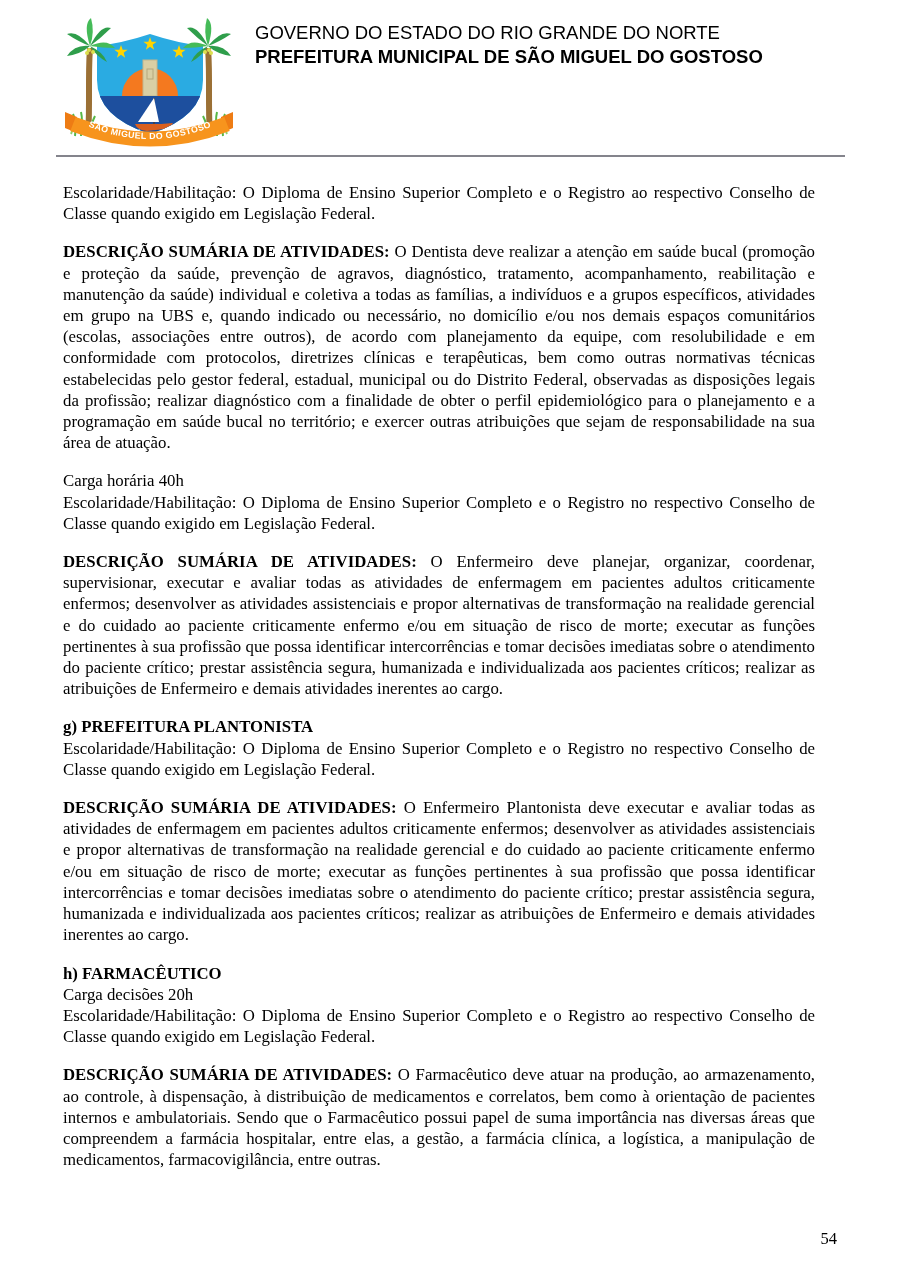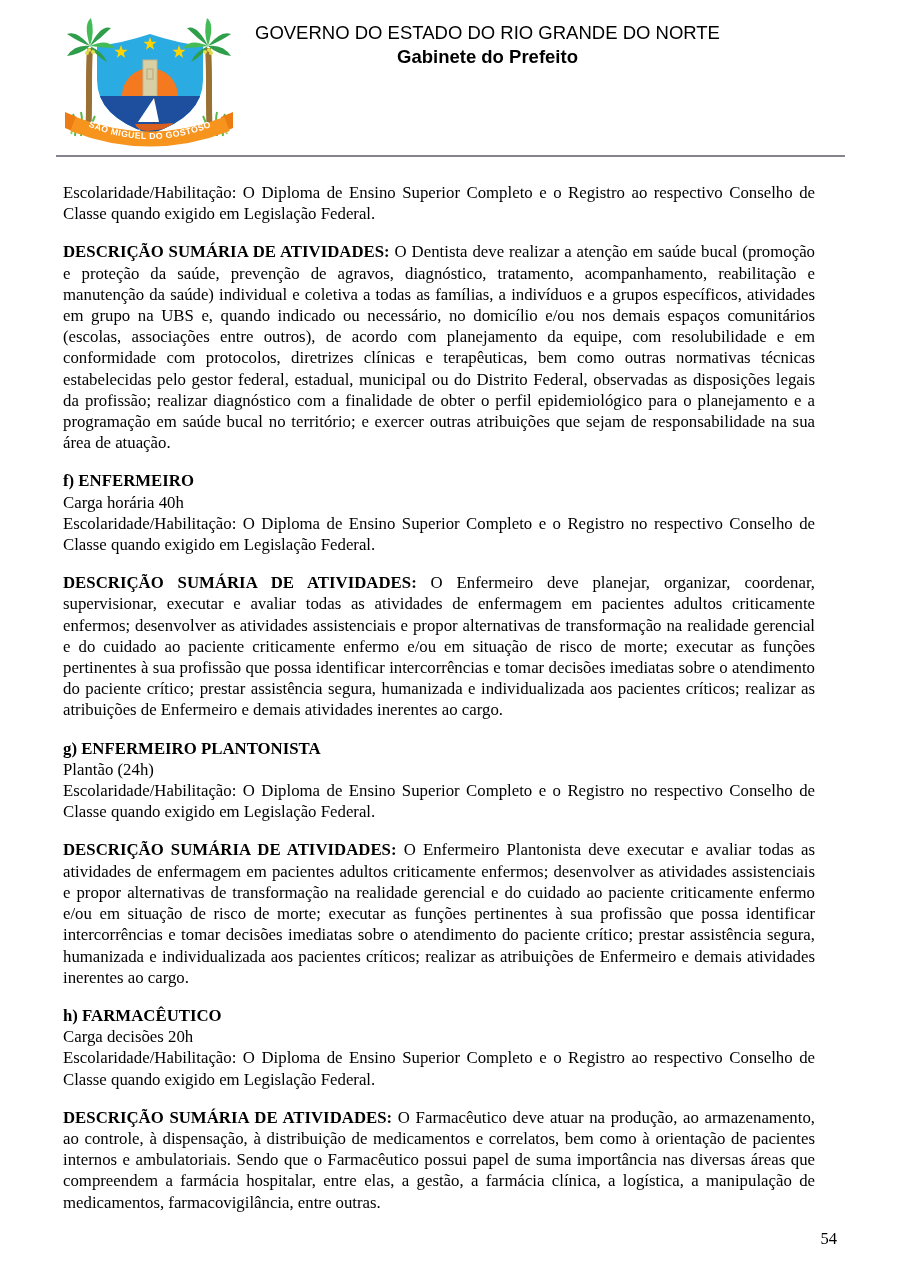--- a/index.html
+++ b/index.html
@@ -1,21 +1,21 @@
 <!DOCTYPE html>
 <html lang="pt"><head>
 <meta charset="utf-8">
 <style>
   html,body{margin:0;padding:0;background:#ffffff;}
   .page{position:relative;width:900px;height:1273px;background:#ffffff;overflow:hidden;
         font-family:"Liberation Serif", serif;color:#000;}
   .header{position:absolute;top:14px;left:63px;display:flex;align-items:flex-start;}
   .logo{width:172px;height:136px;flex:0 0 auto;}
   .header-text{margin-left:20px;padding-top:7px;font-family:"Liberation Sans", sans-serif;
-               font-size:18.5px;line-height:24px;white-space:nowrap;color:#000;text-align:center;}
+               font-size:18.5px;line-height:24px;white-space:nowrap;color:#000;}
   .header-text .b{font-weight:bold;}
   .rule{position:absolute;top:155px;left:56px;width:789px;height:2px;background:#84848c;}
   .doc{position:absolute;top:182px;left:63px;width:762px;font-size:16.8px;line-height:21.2px;
        text-align:justify;}
   .block{margin:0 10px 17px 0;}
   .block:last-child{margin-bottom:0;}
   .h{font-weight:bold;}
   .lead{font-weight:bold;}
   .pagenum{position:absolute;right:63px;bottom:24px;font-size:16.5px;}
 </style>
@@ -86,43 +86,41 @@
         <path d="M 10,110 Q 87,140 164,110" fill="none" stroke="#f7941d" stroke-width="15"></path>
         <path id="bannerArc" d="M 24,112 Q 87,138 150,112" fill="none"></path>
         <text font-family="Liberation Sans, sans-serif" font-size="8.8" font-weight="bold" fill="#ffffff" letter-spacing="0.4" text-anchor="middle">
           <textPath href="#bannerArc" startOffset="50%">SÃO MIGUEL DO GOSTOSO</textPath>
         </text>
       </g>
     </svg>
 
     <div class="header-text">
       <div>GOVERNO DO ESTADO DO RIO GRANDE DO NORTE</div>
-      <div class="b">Gabinete do Prefeito</div>
+      <div class="b">PREFEITURA MUNICIPAL DE SÃO MIGUEL DO GOSTOSO</div>
     </div>
   </div>
 
   <div class="rule"></div>
 
   <div class="doc">
 
     <p class="block">Escolaridade/Habilitação: O Diploma de Ensino Superior Completo e o Registro ao respectivo Conselho de Classe quando exigido em Legislação Federal.</p>
 
     <p class="block"><b class="lead">DESCRIÇÃO SUMÁRIA DE ATIVIDADES:</b><span> O Dentista deve realizar a atenção em saúde bucal (promoção e proteção da saúde, prevenção de agravos, diagnóstico, tratamento, acompanhamento, reabilitação e manutenção da saúde) individual e coletiva a todas as famílias, a indivíduos e a grupos específicos, atividades em grupo na UBS e, quando indicado ou necessário, no domicílio e/ou nos demais espaços comunitários (escolas, associações entre outros), de acordo com planejamento da equipe, com resolubilidade e em conformidade com protocolos, diretrizes clínicas e terapêuticas, bem como outras normativas técnicas estabelecidas pelo gestor federal, estadual, municipal ou do Distrito Federal, observadas as disposições legais da profissão; realizar diagnóstico com a finalidade de obter o perfil epidemiológico para o planejamento e a programação em saúde bucal no território; e exercer outras atribuições que sejam de responsabilidade na sua área de atuação.</span></p>
 
     <div class="block">
-      <div class="h">f) ENFERMEIRO</div>
       <div>Carga horária 40h</div>
       <div>Escolaridade/Habilitação: O Diploma de Ensino Superior Completo e o Registro no respectivo Conselho de Classe quando exigido em Legislação Federal.</div>
     </div>
 
     <p class="block"><b class="lead">DESCRIÇÃO SUMÁRIA DE ATIVIDADES:</b><span> O Enfermeiro deve planejar, organizar, coordenar, supervisionar, executar e avaliar todas as atividades de enfermagem em pacientes adultos criticamente enfermos; desenvolver as atividades assistenciais e propor alternativas de transformação na realidade gerencial e do cuidado ao paciente criticamente enfermo e/ou em situação de risco de morte; executar as funções pertinentes à sua profissão que possa identificar intercorrências e tomar decisões imediatas sobre o atendimento do paciente crítico; prestar assistência segura, humanizada e individualizada aos pacientes críticos; realizar as atribuições de Enfermeiro e demais atividades inerentes ao cargo.</span></p>
 
     <div class="block">
-      <div class="h">g) ENFERMEIRO PLANTONISTA</div>
-      <div>Plantão (24h)</div>
+      <div class="h">g) PREFEITURA PLANTONISTA</div>
       <div>Escolaridade/Habilitação: O Diploma de Ensino Superior Completo e o Registro no respectivo Conselho de Classe quando exigido em Legislação Federal.</div>
     </div>
 
     <p class="block"><b class="lead">DESCRIÇÃO SUMÁRIA DE ATIVIDADES:</b><span> O Enfermeiro Plantonista deve executar e avaliar todas as atividades de enfermagem em pacientes adultos criticamente enfermos; desenvolver as atividades assistenciais e propor alternativas de transformação na realidade gerencial e do cuidado ao paciente criticamente enfermo e/ou em situação de risco de morte; executar as funções pertinentes à sua profissão que possa identificar intercorrências e tomar decisões imediatas sobre o atendimento do paciente crítico; prestar assistência segura, humanizada e individualizada aos pacientes críticos; realizar as atribuições de Enfermeiro e demais atividades inerentes ao cargo.</span></p>
 
     <div class="block">
       <div class="h">h) FARMACÊUTICO</div>
       <div>Carga decisões 20h</div>
       <div>Escolaridade/Habilitação: O Diploma de Ensino Superior Completo e o Registro ao respectivo Conselho de Classe quando exigido em Legislação Federal.</div>
     </div>

